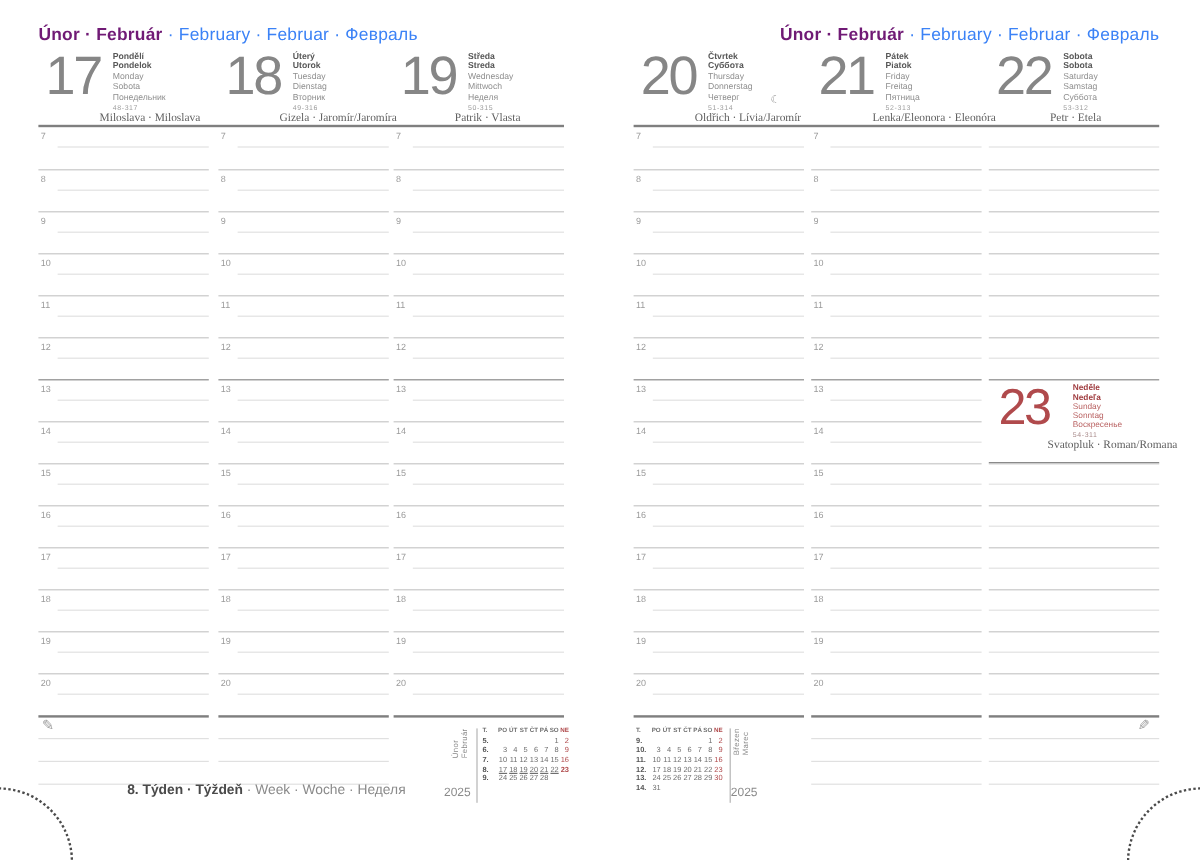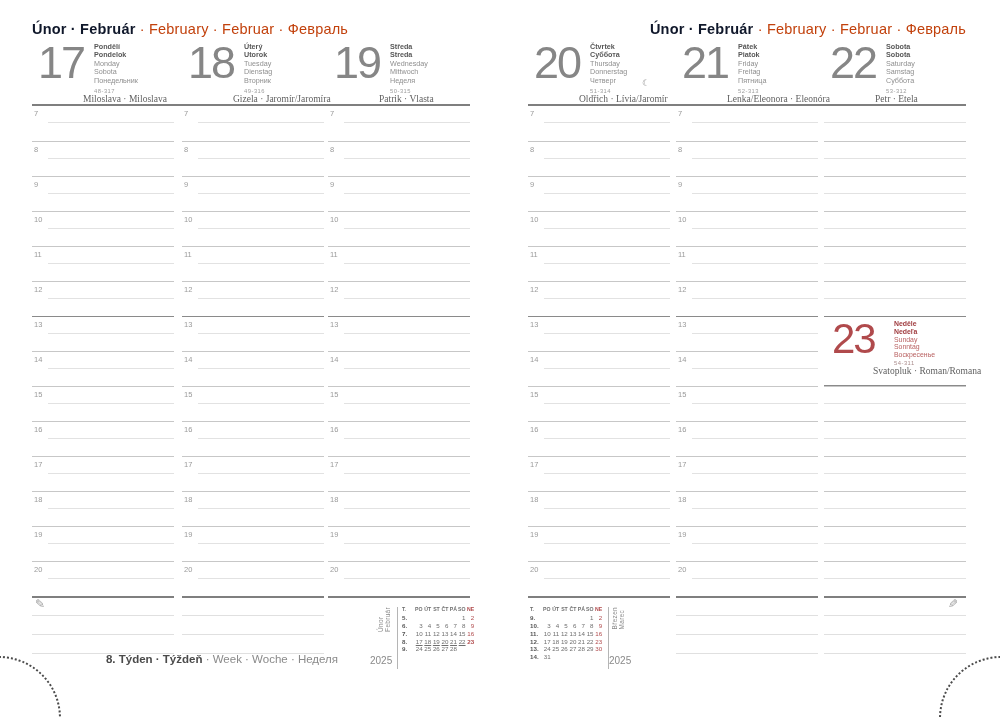--- a/index.html
+++ b/index.html
@@ -2,22 +2,22 @@
 <html><head>
 <meta charset="utf-8">
 <style>
   html,body{margin:0;padding:0;background:#ffffff;}
   body{width:1000px;height:717px;position:relative;overflow:hidden;
        font-family:"Liberation Sans",sans-serif;-webkit-font-smoothing:antialiased;}
   .sheet{position:absolute;inset:0;}
 
   
   .title{position:absolute;top:21px;font-size:14.5px;white-space:nowrap;letter-spacing:.2px;}
-  .title .tb{font-weight:bold;color:#0f172a;margin-top:40px;}
-  .title .tr{color:#c2410c;}
+  .title .tb{font-weight:bold;color:#701a75;margin-top:40px;}
+  .title .tr{color:#3b82f6;}
   .title.left{left:32px;}
   .title.right{right:34px;}
 
   
   .dayhead{position:absolute;top:42px;width:142px;height:64px;}
   .daynum{position:absolute;left:6px;top:0;font-size:45px;line-height:.95;color:#868686;letter-spacing:-2px;}
   .labels{position:absolute;left:62px;top:1px;font-size:7.2px;line-height:8.4px;white-space:nowrap;}
   .lbl-b{font-weight:bold;color:#575757;}
   .lbl-r{color:#8f8f8f;}
   .doy{font-size:5.8px;color:#9d9d9d;letter-spacing:.5px;margin-top:1.5px;}

